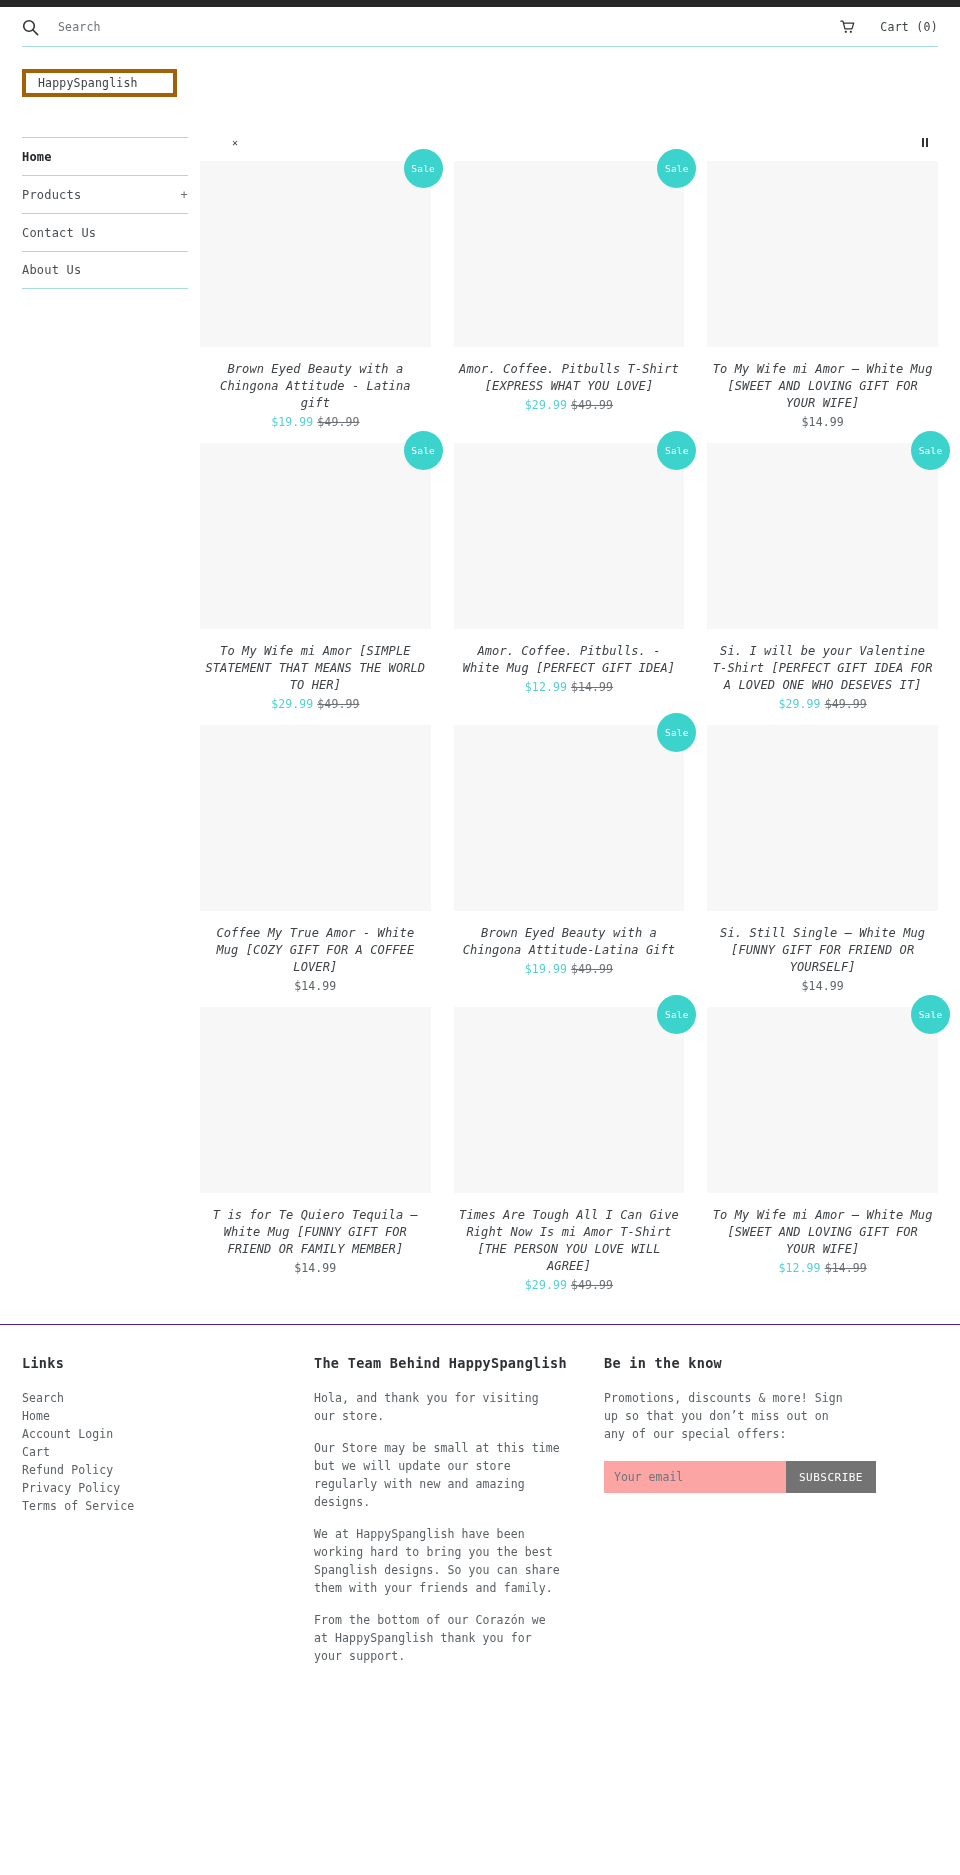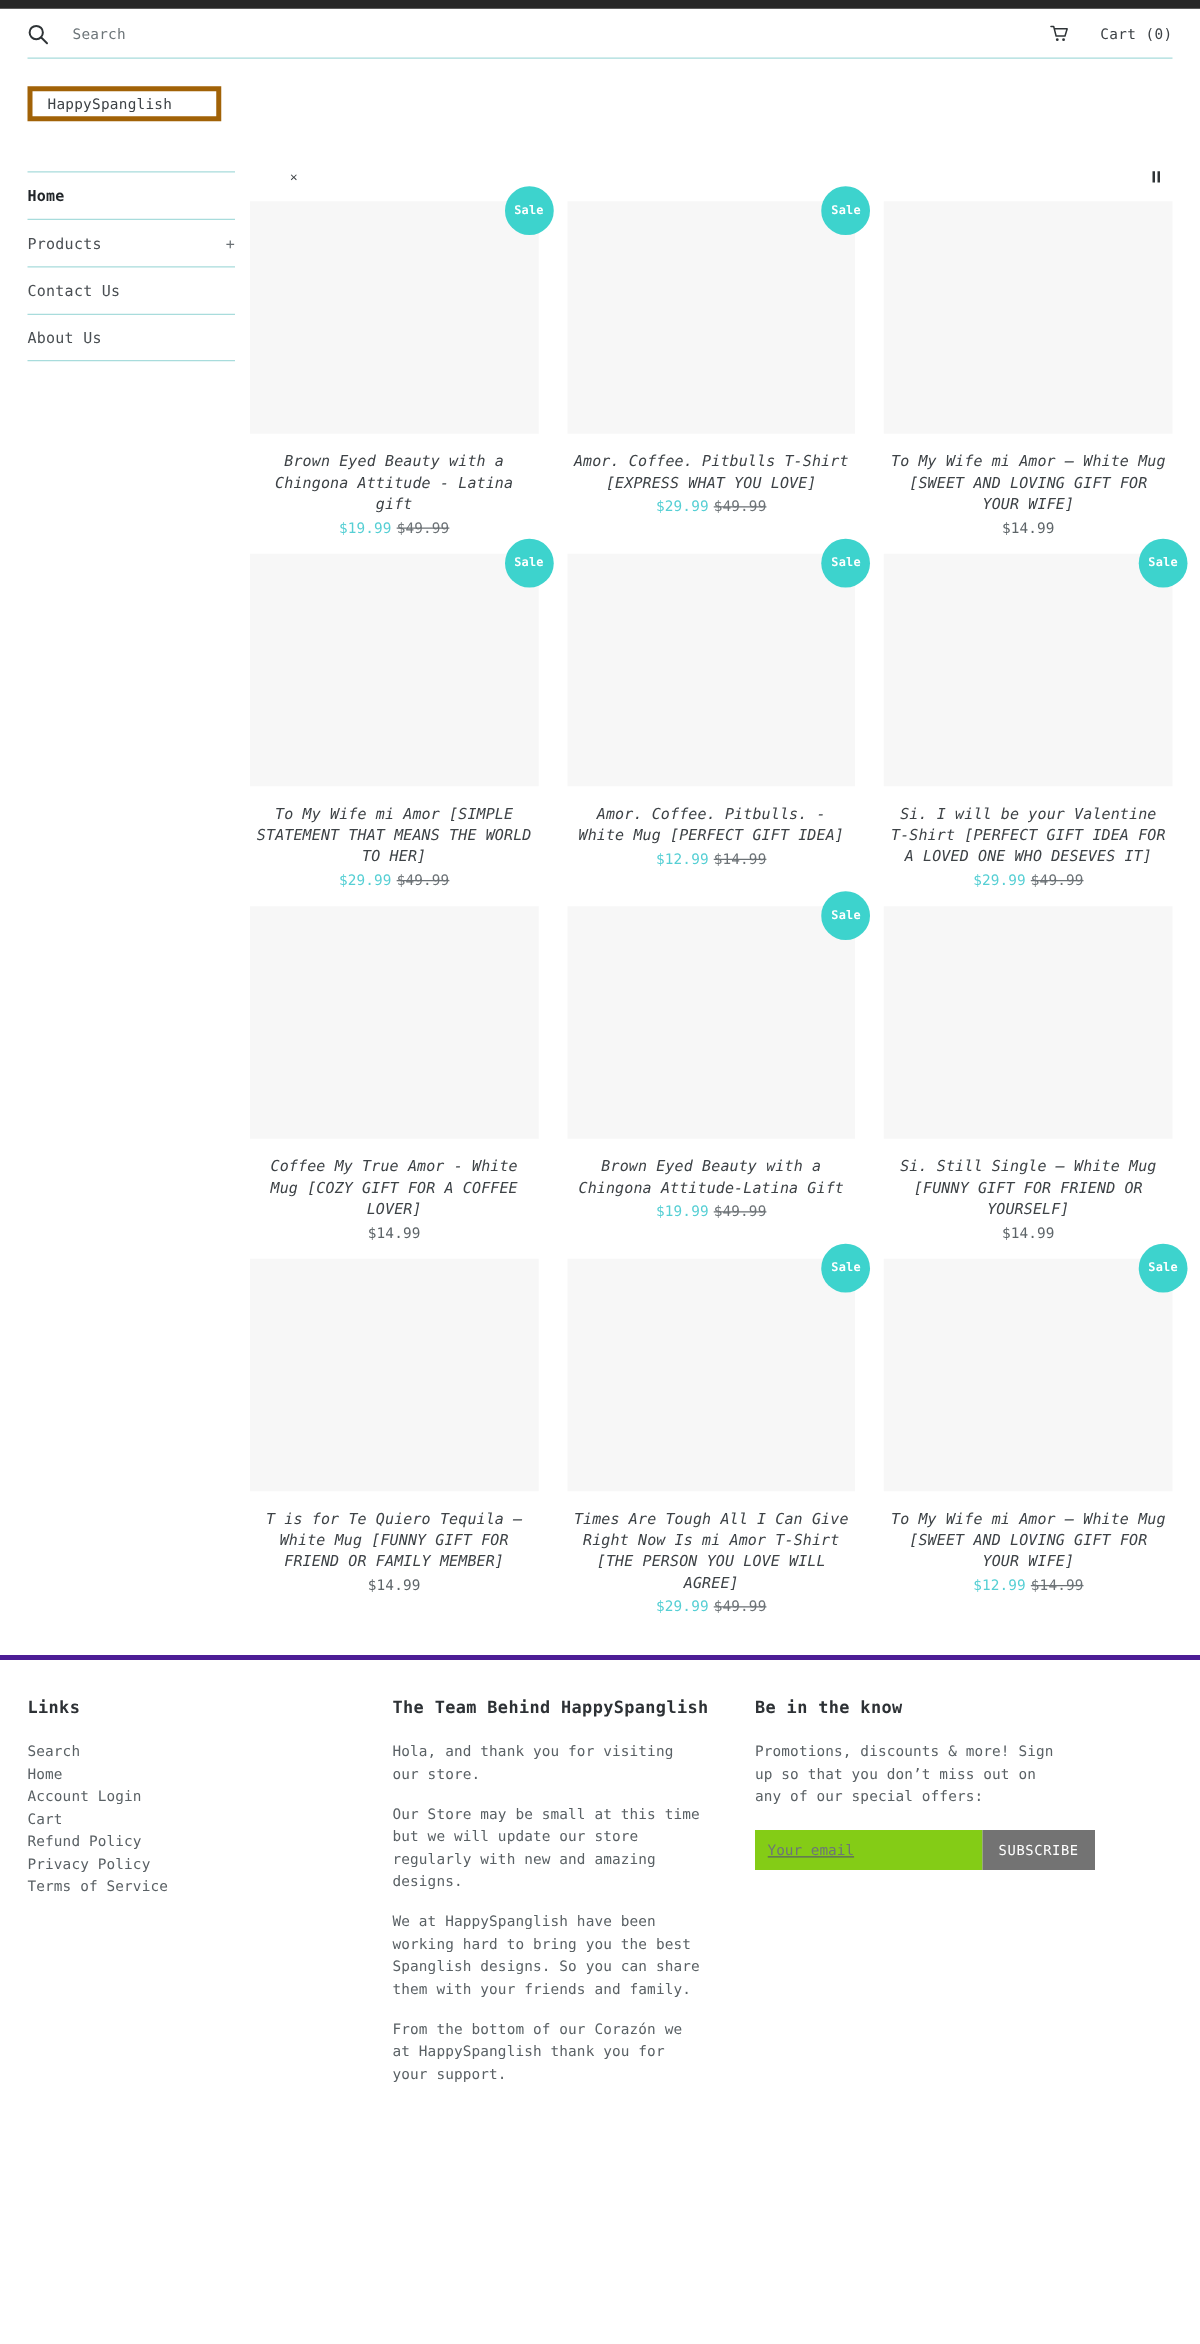--- a/index.html
+++ b/index.html
@@ -132,21 +132,20 @@
     top: -12px; right: -12px;
     width: 39px; height: 39px;
     border-radius: 50%;
     background: #3dd3cd;
     color: #ffffff;
     font-size: 9.5px;
     display: flex;
     align-items: center;
     justify-content: center;
     letter-spacing: .2px;
-    font-weight: bold;
   }
   .card-title {
     margin-top: 14px;
     text-align: center;
     font-size: 12px;
     line-height: 17px;
     color: #3d4246;
     letter-spacing: .1px;
     padding: 0 2px;
     font-style: italic;
@@ -157,21 +156,21 @@
     font-size: 11.5px;
     letter-spacing: .1px;
   }
   .price-sale { color: #56cfd4; }
   .price-was { color: #6c7276; text-decoration: line-through; margin-left: 4px; }
   .price-reg { color: #5d6468; }
 
   
   .footer {
     margin-top: 18px;
-    border-top: 4px solid #4c1d95;
+    border-top: 1px solid #4c1d95;
     padding: 30px 22px 34px 22px;
     display: flex;
     gap: 0;
   }
   .f-col-links { width: 292px; flex: 0 0 292px; }
   .f-col-about { width: 290px; flex: 0 0 290px; }
   .f-col-news  { flex: 1; }
   .f-head {
     font-size: 13.5px;
     font-weight: bold;
@@ -200,29 +199,28 @@
     font-size: 11.5px;
     line-height: 18px;
     color: #5a6165;
     letter-spacing: .1px;
     margin-bottom: 18px;
     max-width: 250px;
   }
   .news-form { display: flex; width: 272px; }
   .news-input {
     flex: 1;
-    background: #84cc16;
+    background: #fca5a5;
     border: none;
     outline: none;
     height: 32px;
     padding: 0 10px;
     font-family: "DejaVu Sans Mono", "Liberation Mono", monospace;
     font-size: 11.5px;
     color: #5a6165;
-    text-decoration: underline;
   }
   .news-input::placeholder { color: #6d7579; }
   .news-btn {
     background: #737373;
     color: #ffffff;
     border: none;
     height: 32px;
     padding: 0 13px;
     font-family: "DejaVu Sans Mono", "Liberation Mono", monospace;
     font-size: 11px;

